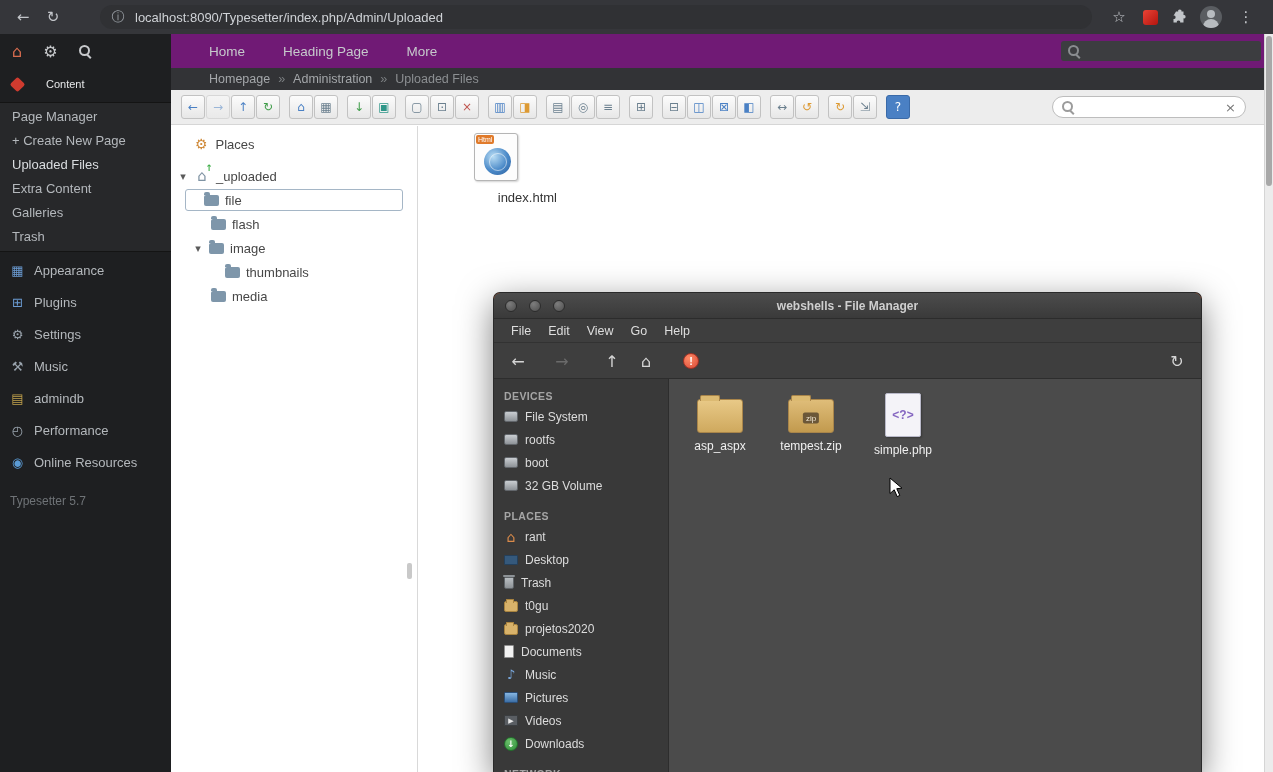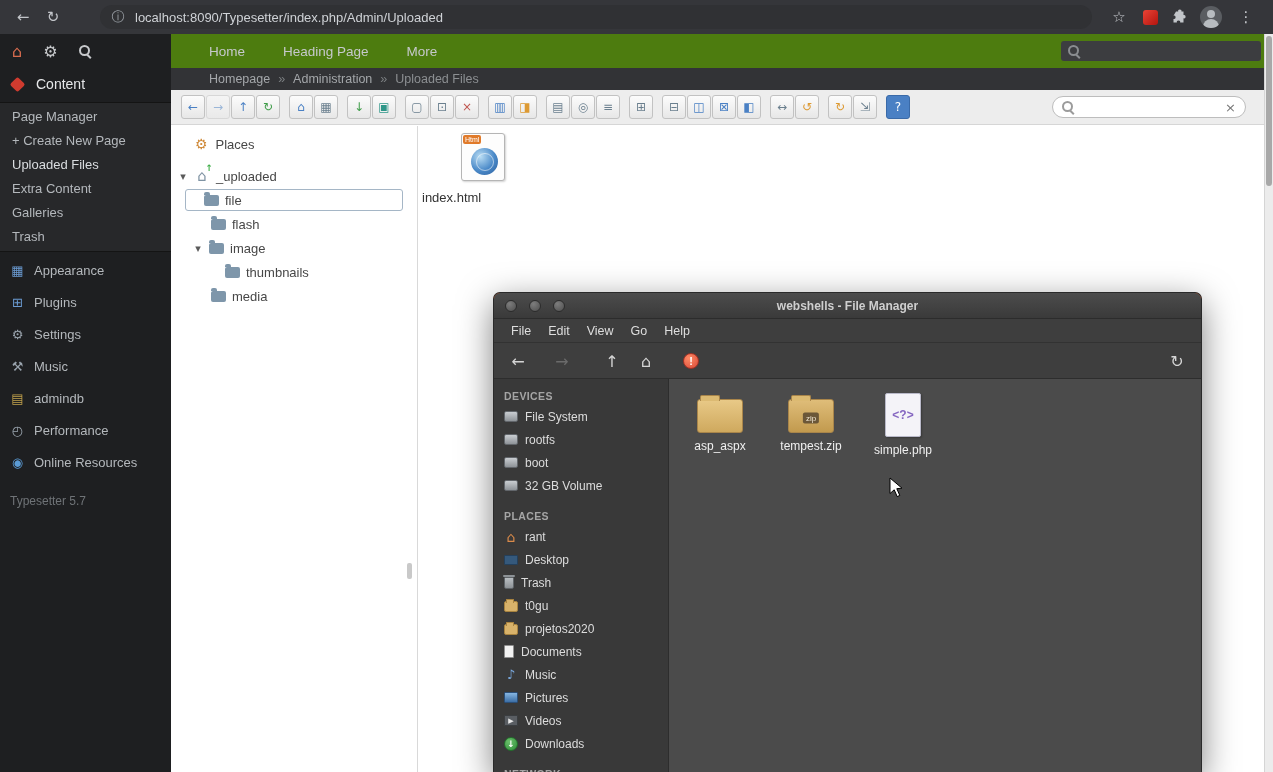--- a/index.html
+++ b/index.html
@@ -26,32 +26,32 @@
   .mag{width:12px;height:12px;position:relative;display:inline-block;flex:none}
   .mag::before{content:"";position:absolute;left:0;top:0;width:7px;height:7px;border:2px solid currentColor;border-radius:50%}
   .mag::after{content:"";position:absolute;left:9px;top:9px;width:5px;height:2px;background:currentColor;
     transform:rotate(45deg);transform-origin:0 0}
 
   
   .cms-sidebar{position:absolute;left:0;top:34px;width:171px;height:738px;background:#1e1f21;
     color:#b6babe;font-size:13px;z-index:4}
   .cms-iconrow{display:flex;align-items:center;gap:21px;padding:9px 12px;height:34px}
   .cms-iconrow .glyph{font-size:16px}
-  .cms-content-hdr{display:flex;align-items:center;gap:13px;padding:8px 12px 6px;color:#e6e7e9;font-size:14px;height:30px}
+  .cms-content-hdr{display:flex;align-items:center;gap:23px;padding:8px 12px 6px;color:#e6e7e9;font-size:11px;height:30px}
   .ts-logo{width:11px;height:11px;background:#cf3b2f;transform:rotate(45deg);border-radius:2px;flex:none}
   .cms-group1{background:#27282a;border-top:1px solid #141414;border-bottom:1px solid #141414;margin-top:4px;padding:2px 0}
   .cms-item1{height:24px;line-height:24px;padding-left:12px;color:#b4b8bc;white-space:nowrap}
   .cms-item1.current{color:#dadde0}
   .cms-group2{padding-top:2px}
   .cms-item2{height:32px;display:flex;align-items:center;gap:9px;padding-left:10px;color:#b4b8bc}
   .cms-item2 .glyph{width:15px;text-align:center;font-size:13px}
   .cms-version{padding:16px 10px;color:#6f7377;font-size:12px}
 
   
-  .cms-topnav{position:absolute;left:171px;top:34px;width:1102px;height:34px;background:#4d7c0f;
+  .cms-topnav{position:absolute;left:171px;top:34px;width:1102px;height:34px;background:#701a75;
     display:flex;align-items:center;z-index:3}
   .nav-link{color:#c6c9cc;font-size:13.5px;margin-left:38px}
   .nav-search{position:absolute;right:12px;top:7px;width:200px;height:20px;background:#3c3d40;
     border-radius:3px;display:flex;align-items:center;gap:6px;padding:0 7px;color:#8a8d90}
   .nav-search input{flex:1;background:transparent;border:none;outline:none;color:#cfd2d6;font-size:12px;min-width:0}
   .breadcrumb{position:absolute;left:171px;top:68px;width:1102px;height:22px;background:#323336;
     display:flex;align-items:center;gap:8px;padding-left:38px;font-size:12.5px;color:#97999c;z-index:3}
   .crumb{color:#a4a7aa}
   .crumb.current{color:#8c8f92}
   .crumb-sep{color:#7d8083}
@@ -82,21 +82,21 @@
     padding-left:18px;background:#fff;gap:6px}
   .twisty{color:#5a5a5a;font-size:11px;width:10px;text-align:center}
   .fldr{width:15px;height:11px;background:#7e96aa;border-radius:2px;position:relative;flex:none;margin-top:1px}
   .fldr::before{content:"";position:absolute;top:-3px;left:0;width:6px;height:3px;background:#7e96aa;border-radius:2px 2px 0 0}
   .home-ico{position:relative;color:#7f93a3;font-size:15px;width:16px;text-align:center;flex:none}
   .home-ico::after{content:"↑";position:absolute;right:-3px;top:-4px;color:#3fae49;font-size:9px;font-weight:bold}
   .places-ico{color:#cf8a3a;font-size:14px}
 
   
   .files{position:absolute;left:248px;top:36px;right:0;bottom:0;background:#fff}
-  .file-item{position:absolute;left:3px;top:7px;width:122px;text-align:left}
+  .file-item{position:absolute;left:16px;top:7px;width:122px;text-align:right}
   .ico-html{position:relative;width:44px;height:48px;margin:0 auto;background:#fdfdfd;border:1px solid #b5b5b5;
     border-radius:3px;box-shadow:1px 1px 2px rgba(0,0,0,.18)}
   .ico-html .tag{position:absolute;left:1px;top:1px;background:#e07a2a;color:#fff;font-size:7px;
     line-height:9px;padding:0 2px;border-radius:2px}
   .ico-html .globe{position:absolute;left:9px;top:14px;width:27px;height:27px;border-radius:50%;
     background:radial-gradient(circle at 35% 32%,#b9ddf4,#4a89c8 55%,#2a5d9c)}
   .ico-html .globe::after{content:"";position:absolute;left:5px;top:5px;width:16px;height:16px;
     border:1px solid rgba(255,255,255,.55);border-radius:50%}
   .file-label{margin-top:9px;font-size:13px;color:#333}
   .grip{position:absolute;left:236px;top:473px;width:5px;height:16px;background:#c9c9c9;border-radius:2px}

